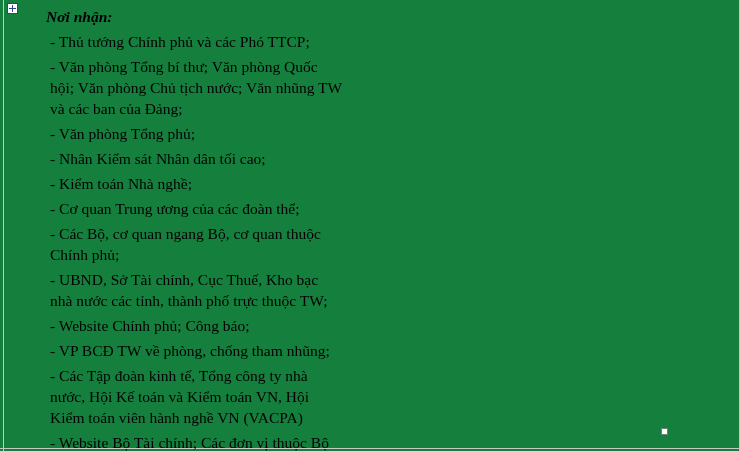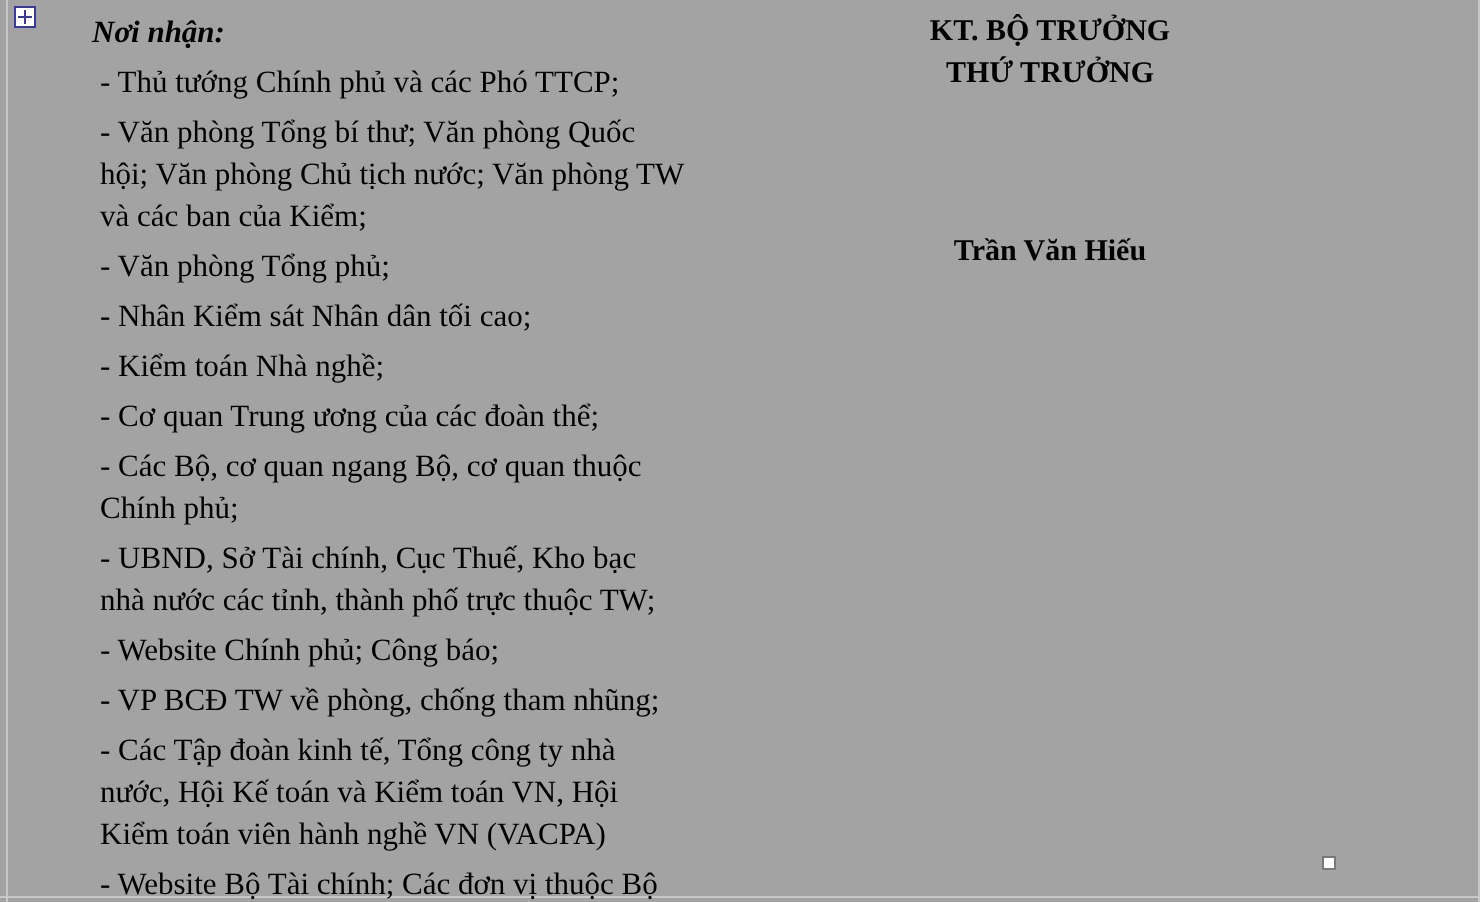--- a/index.html
+++ b/index.html
@@ -15,21 +15,21 @@
     position: relative;
     overflow: hidden;
   }
 
   .page {
     position: absolute;
     left: 0;
     top: 0;
     width: 740px;
     height: 451px;
-    background: #a3a3a3;
+    background: #15803d;
   }
 
   
   .rule-left {
     position: absolute;
     left: 3px;
     top: 0;
     width: 1px;
     height: 451px;
     background: #c8c8c8;
@@ -144,33 +144,28 @@
   <div class="rule-left"></div>
   <div class="rule-right"></div>
   <div class="rule-bottom"></div>
 
   <div class="move-handle"></div>
   <div class="resize-handle"></div>
 
   <div class="left-col">
     <p class="heading">Nơi nhận:</p>
     <p class="line">- Thủ tướng Chính phủ và các Phó TTCP;</p>
-    <p class="line">- Văn phòng Tổng bí thư; Văn phòng Quốc hội; Văn phòng Chủ tịch nước; Văn phòng TW và các ban của Kiểm;</p>
+    <p class="line">- Văn phòng Tổng bí thư; Văn phòng Quốc hội; Văn phòng Chủ tịch nước; Văn nhũng TW và các ban của Đảng;</p>
     <p class="line">- Văn phòng Tổng phủ;</p>
     <p class="line">- Nhân Kiểm sát Nhân dân tối cao;</p>
     <p class="line">- Kiểm toán Nhà nghề;</p>
     <p class="line">- Cơ quan Trung ương của các đoàn thể;</p>
     <p class="line">- Các Bộ, cơ quan ngang Bộ, cơ quan thuộc Chính phủ;</p>
     <p class="line">- UBND, Sở Tài chính, Cục Thuế, Kho bạc nhà nước các tỉnh, thành phố trực thuộc TW;</p>
     <p class="line">- Website Chính phủ; Công báo;</p>
     <p class="line">- VP BCĐ TW về phòng, chống tham nhũng;</p>
     <p class="line">- Các Tập đoàn kinh tế, Tổng công ty nhà nước, Hội Kế toán và Kiểm toán VN, Hội Kiểm toán viên hành nghề VN (VACPA)</p>
     <p class="line">- Website Bộ Tài chính; Các đơn vị thuộc Bộ Tài chính;</p>
 
   </div>
 
-  <div class="right-col">
-    <p class="sig-line">KT. BỘ TRƯỞNG</p>
-    <p class="sig-line">THỨ TRƯỞNG</p>
-    <p class="signer">Trần Văn Hiếu</p>
-  </div>
 
 </div>
 
 </body></html>

